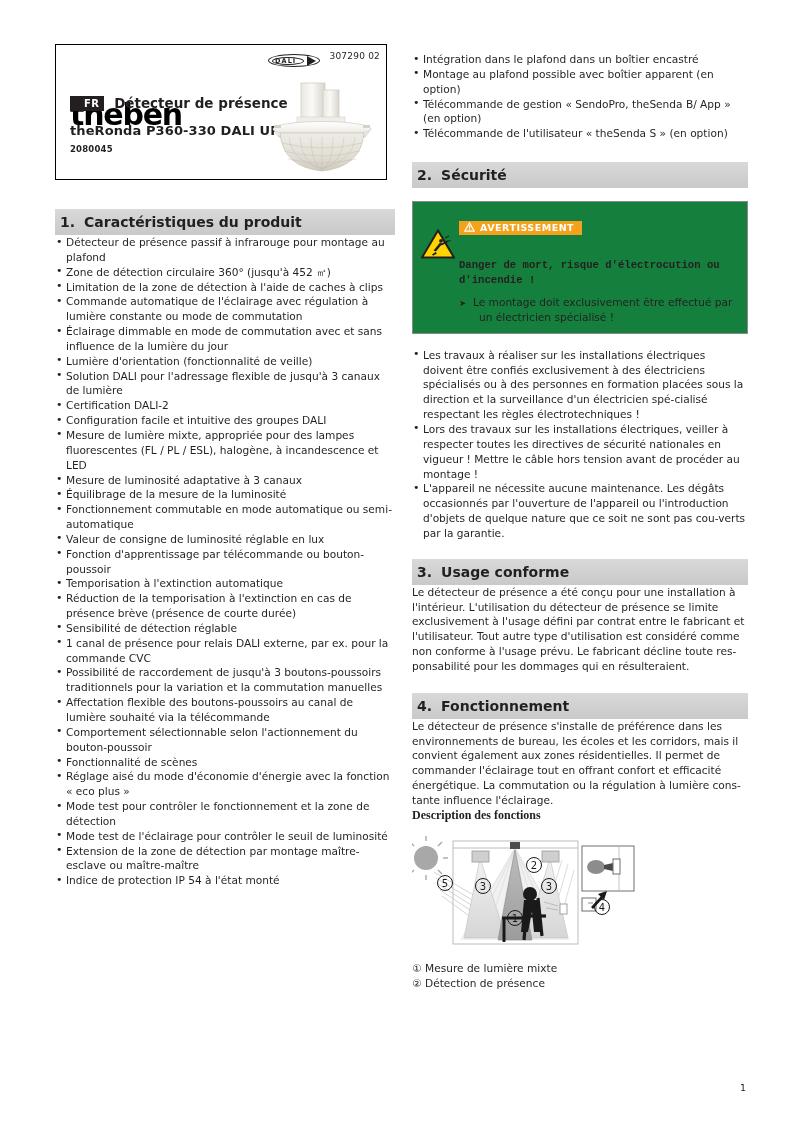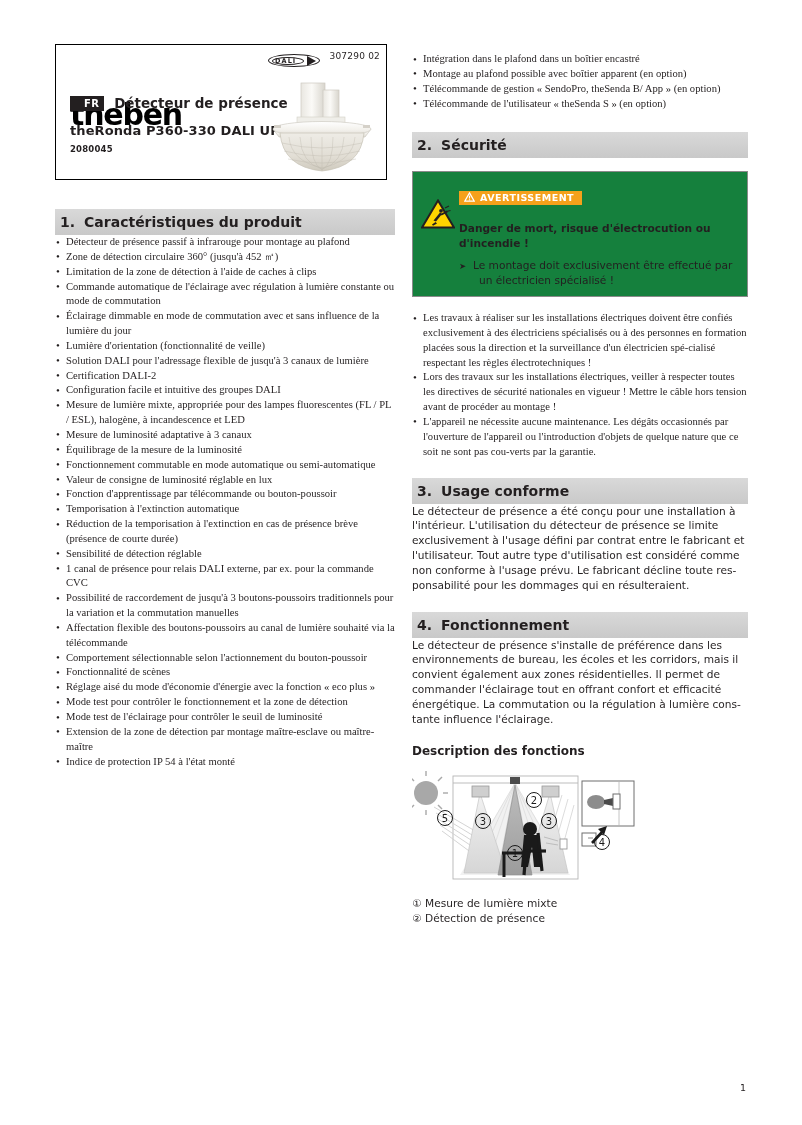--- a/index.html
+++ b/index.html
@@ -200,21 +200,21 @@
     margin: 0 0 0 0;
   }
   ul.blist li::before {
     content: "\2022";
     position: absolute;
     left: 1px;
     top: -0.5px;
     font-size: 11px;
     color: #231f20;
   }
-  .list-indent { padding-left: 22px; font-family: Liberation Serif, serif; }
+  .list-indent { padding-left: 22px; }
   .list-pad-top { padding-top: 13px; }
 
   
   p.body {
     font-size: 10.6px;
     line-height: 14.85px;
     color: #231f20;
     margin: 0;
   }
   .para-top { margin-top: 12px; }
@@ -256,22 +256,23 @@
   }
   .warn-label .tri {
     margin-right: 5px;
     display: inline-block;
     line-height: 1;
   }
   .warn-head {
     font-size: 10.6px;
     font-weight: 700;
     color: #231f20;
-    margin-top: 15px;
+    margin-top: 22px;
     line-height: 14.5px;
+    font-family: Liberation Mono, monospace;
   }
   .warn-item {
     position: relative;
     padding-left: 14px;
     font-size: 10.6px;
     line-height: 14.85px;
     color: #231f20;
     margin-top: 8px;
   }
   .warn-item::before {
@@ -491,21 +492,21 @@
       <p class="body para-top">Le détecteur de présence a été conçu pour une installation à l'intérieur. L'utilisation du détecteur de présence se limite exclusivement à l'usage défini par contrat entre le fabricant et l'utilisateur. Tout autre type d'utilisation est considéré comme non conforme à l'usage prévu. Le fabricant décline toute res-ponsabilité pour les dommages qui en résulteraient.</p>
     </div>
 
     <div style="margin-top:19px;">
       <div class="sect-bar">
         <span class="sect-num">4.</span>
         <span class="sect-title">Fonctionnement</span>
       </div>
       <p class="body para-top">Le détecteur de présence s'installe de préférence dans les environnements de bureau, les écoles et les corridors, mais il convient également aux zones résidentielles. Il permet de commander l'éclairage tout en offrant confort et efficacité énergétique. La commutation ou la régulation à lumière cons-tante influence l'éclairage.</p>
 
-      <h4 class="subhead" style="margin-top:17px;">Description des fonctions</h4>
+      <h4 class="subhead" style="font-family:Liberation Serif, serif;">Description des fonctions</h4>
 
       <div class="diagram-wrap">
         <svg viewBox="0 0 250 118" width="250" height="118">
           <defs>
             <linearGradient id="coneA" x1="0" y1="0" x2="0" y2="1">
               <stop offset="0%" stop-color="#e8e8e8"></stop>
               <stop offset="100%" stop-color="#c9c9c9"></stop>
             </linearGradient>
             <linearGradient id="coneB" x1="0" y1="0" x2="0" y2="1">
               <stop offset="0%" stop-color="#f2f2f2"></stop>

